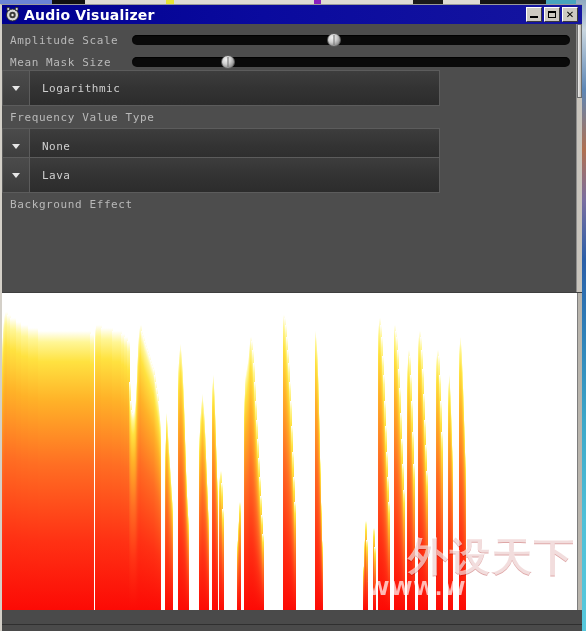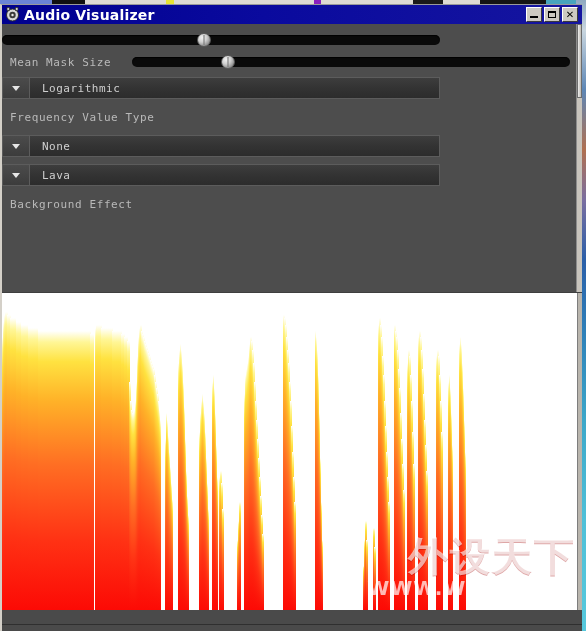--- a/index.html
+++ b/index.html
@@ -196,21 +196,21 @@
     position: absolute;
     left: 5px; top: 1px;
     width: 2px; height: 10px;
     background: rgba(120,120,120,.55);
   }
 
   
   .dropdown {
     position: relative;
     width: 438px;
-    height: 22px;
+    height: 36px;
     background: linear-gradient(180deg, #3d3d3d 0%, #333333 50%, #2c2c2c 100%);
     border: 1px solid #5c5c5c;
     box-sizing: border-box;
     display: flex;
     align-items: center;
     cursor: pointer;
   }
   .dd-arrow-box {
     width: 26px;
     height: 100%;
@@ -383,20 +383,21 @@
         <div class="win-btn">
           <span class="glyph">✕</span>
         </div>
       </div>
     </div>
 
 
     <div id="panel">
       <div id="rows-host">
           <div class="row" style="top: 4px;">
+            <div class="row-label">Amplitude Scale</div>
             <div class="slider">
               <div class="slider-track"></div>
               <div class="slider-knob" style="left: 195.04px;"></div>
             </div>
           </div>
           <div class="row" style="top: 26px;">
             <div class="row-label">Mean Mask Size</div>
             <div class="slider">
               <div class="slider-track"></div>
               <div class="slider-knob" style="left: 89.04px;"></div>

